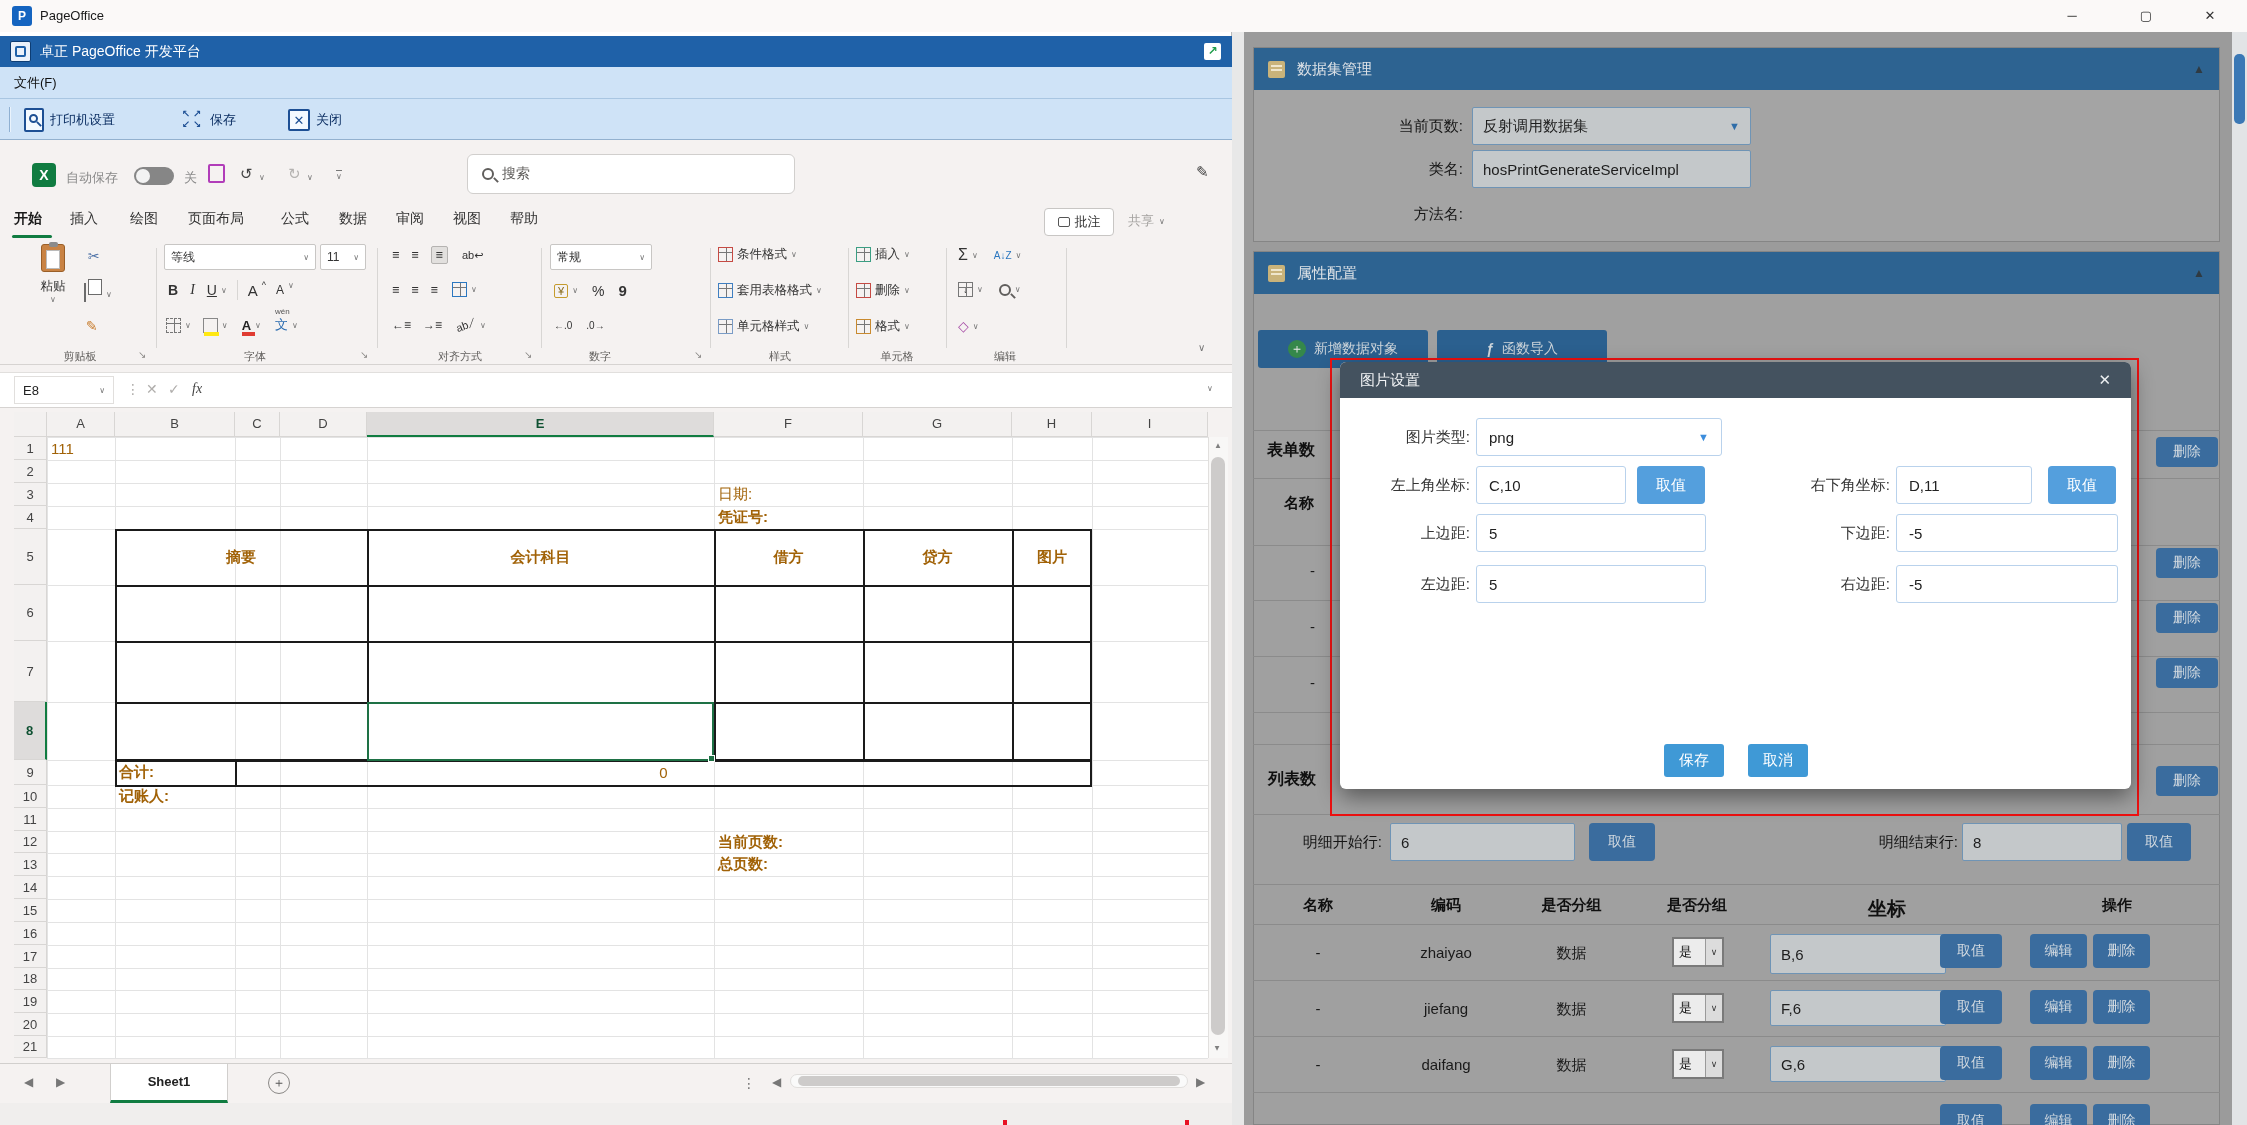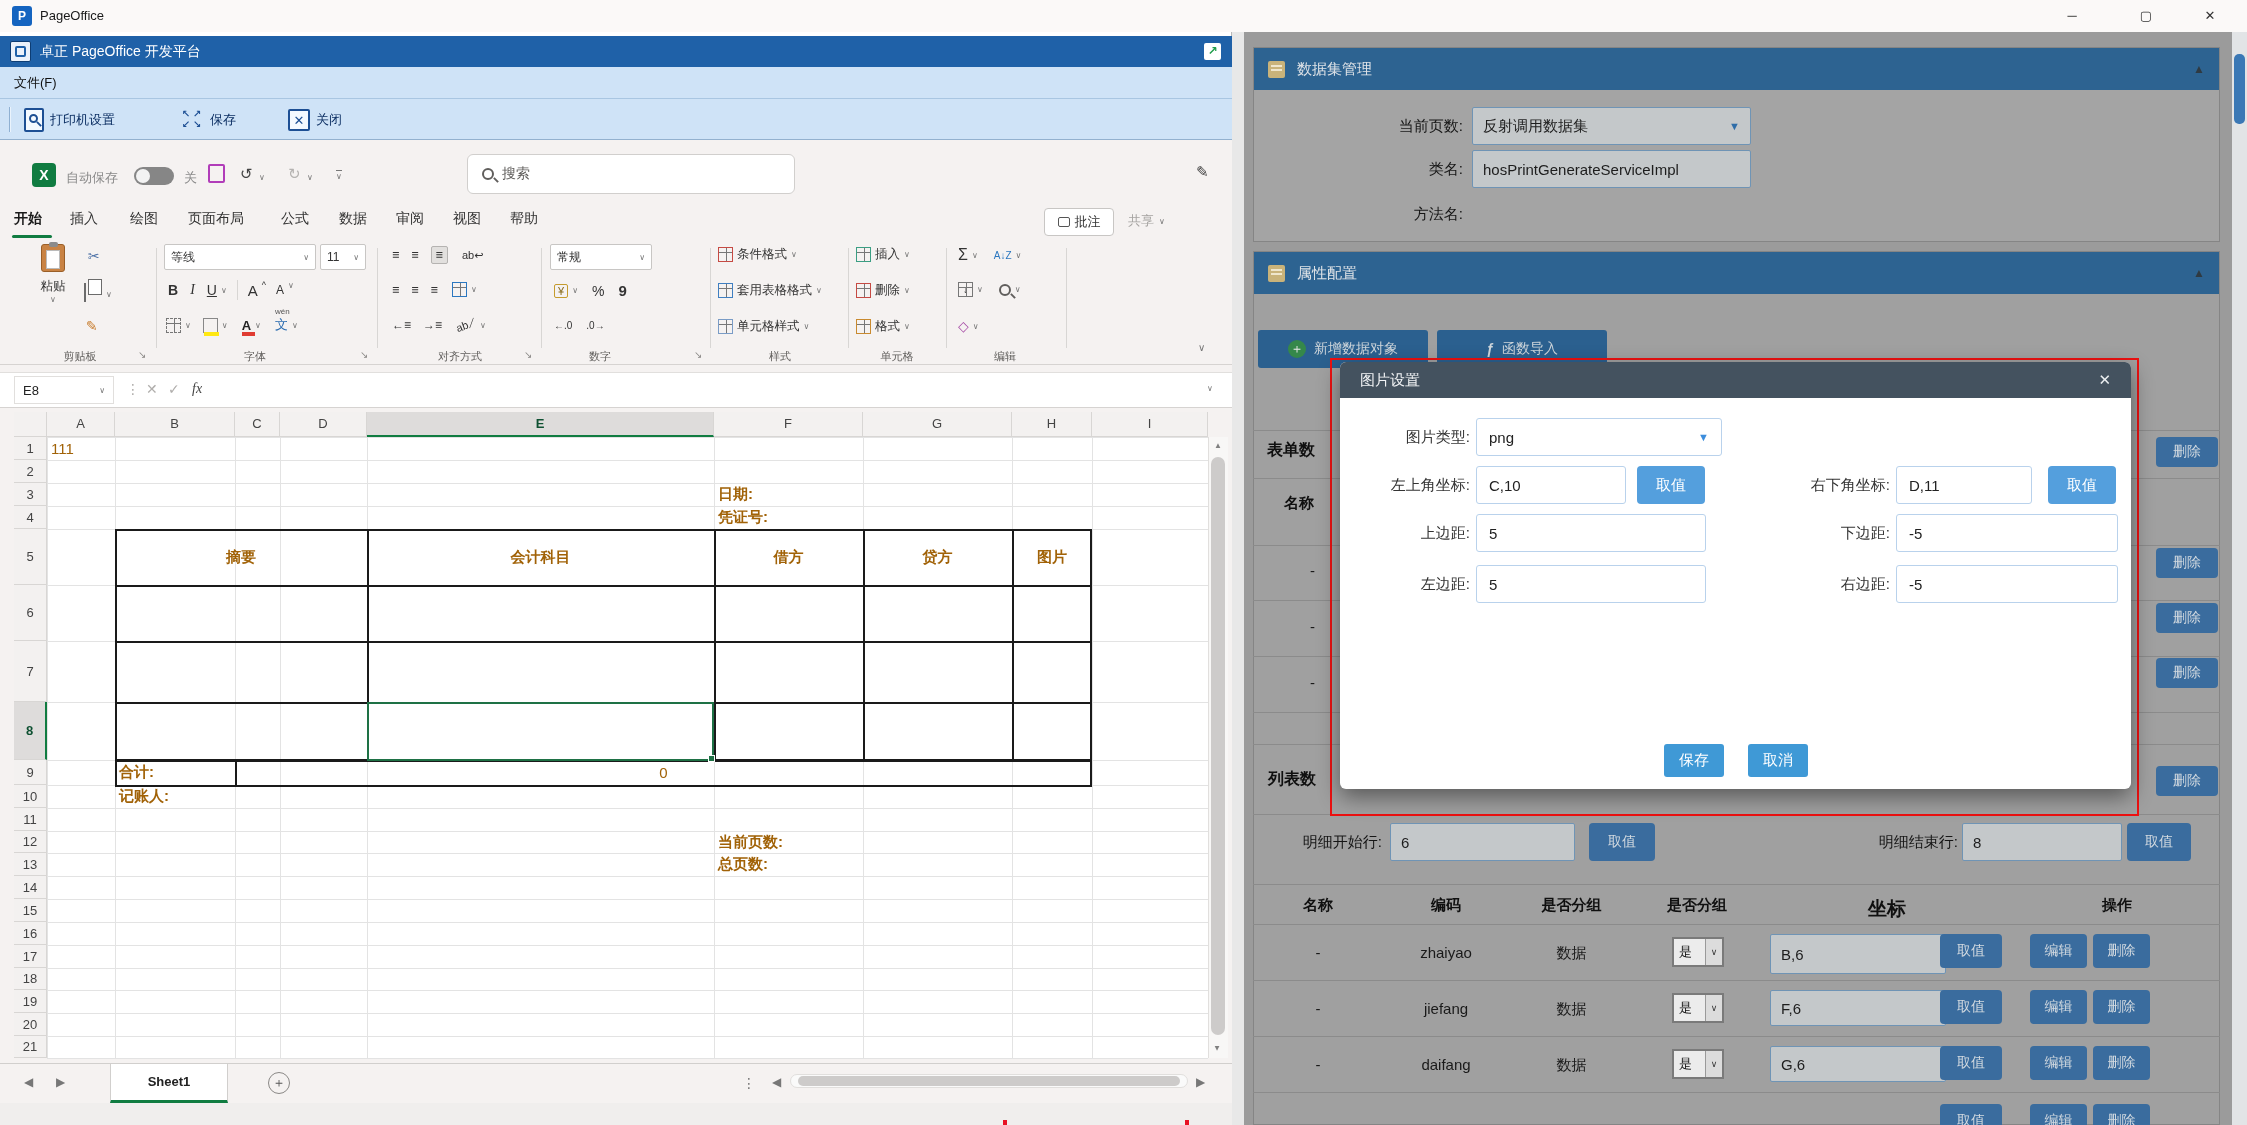--- a/index.html
+++ b/index.html
@@ -450,21 +450,21 @@
       <div class="gline" style="left:47px;top:844px;width:1161px;height:1px"></div>
       <div class="gline" style="left:47px;top:867px;width:1161px;height:1px"></div>
       <div class="gline" style="left:47px;top:890px;width:1161px;height:1px"></div>
       <div class="gline" style="left:47px;top:913px;width:1161px;height:1px"></div>
       <div class="gline" style="left:47px;top:936px;width:1161px;height:1px"></div>
       <div class="gline" style="left:47px;top:958px;width:1161px;height:1px"></div>
       <div class="gline" style="left:47px;top:981px;width:1161px;height:1px"></div>
       <div class="gline" style="left:47px;top:1004px;width:1161px;height:1px"></div>
       <div class="gline" style="left:47px;top:1026px;width:1161px;height:1px"></div>
       <div class="sheettext" style="left:51px;top:405px;width:60px;height:23px;justify-content:flex-start;">111</div>
-      <div class="sheettext" style="left:718px;top:451px;width:141px;height:23px;justify-content:flex-start;font-weight:bold;">日期:</div>
+      <div class="sheettext" style="left:718px;top:451px;width:141px;height:23px;justify-content:flex-start;font-weight:normal;">日期:</div>
       <div class="sheettext" style="left:718px;top:474px;width:141px;height:23px;justify-content:flex-start;font-weight:bold;">凭证号:</div>
       <div class="sheettext" style="left:119px;top:497px;width:244px;height:56px;justify-content:center;font-weight:bold;">摘要</div>
       <div class="sheettext" style="left:371px;top:497px;width:339px;height:56px;justify-content:center;font-weight:bold;font-family:Liberation Mono, monospace;">会计科目</div>
       <div class="sheettext" style="left:718px;top:497px;width:141px;height:56px;justify-content:center;font-weight:bold;">借方</div>
       <div class="sheettext" style="left:867px;top:497px;width:141px;height:56px;justify-content:center;font-weight:bold;">贷方</div>
       <div class="sheettext" style="left:1016px;top:497px;width:72px;height:56px;justify-content:center;font-weight:bold;">图片</div>
       <div class="sheettext" style="left:119px;top:728px;width:112px;height:25px;justify-content:flex-start;font-weight:bold;">合计:</div>
       <div class="sheettext" style="left:239px;top:728px;width:849px;height:25px;justify-content:center;">0</div>
       <div class="sheettext" style="left:119px;top:753px;width:112px;height:23px;justify-content:flex-start;font-weight:bold;">记账人:</div>
       <div class="sheettext" style="left:718px;top:799px;width:141px;height:22px;justify-content:flex-start;font-weight:bold;">当前页数:</div>

